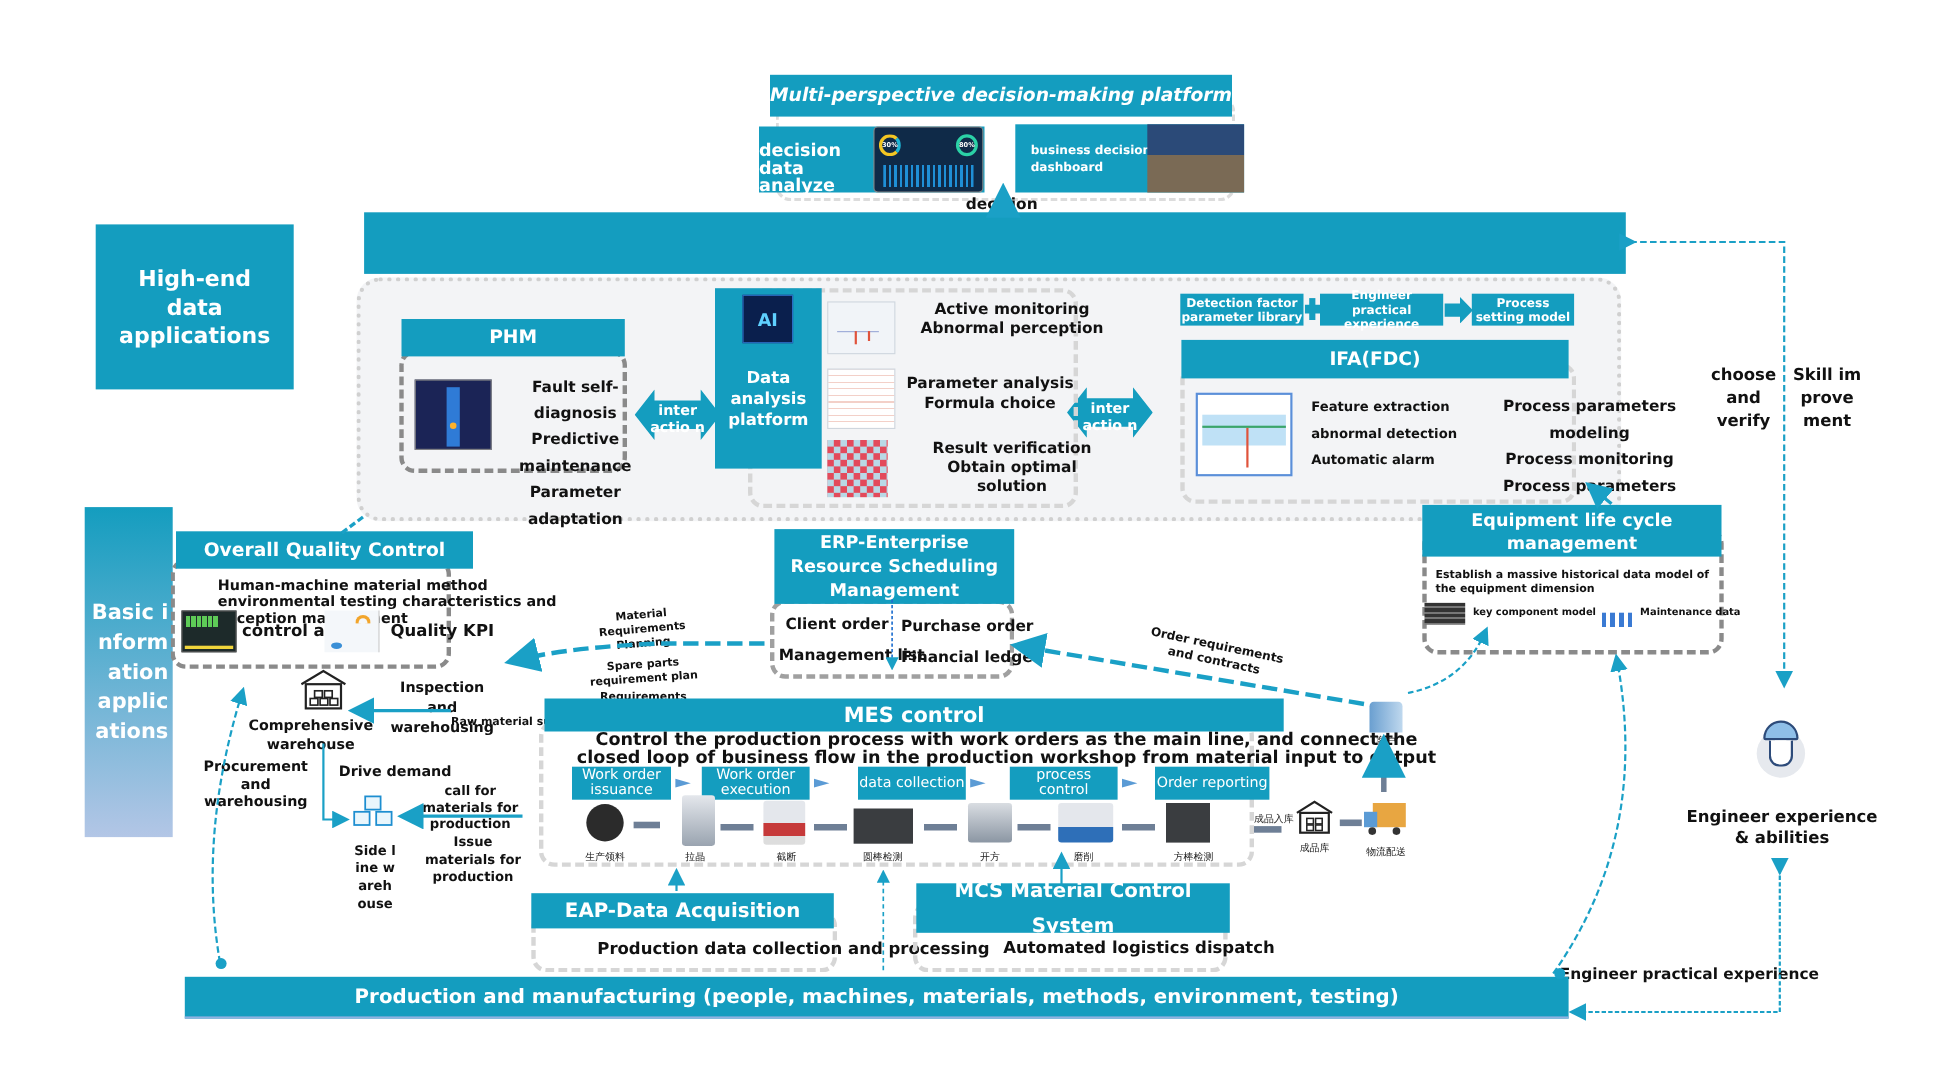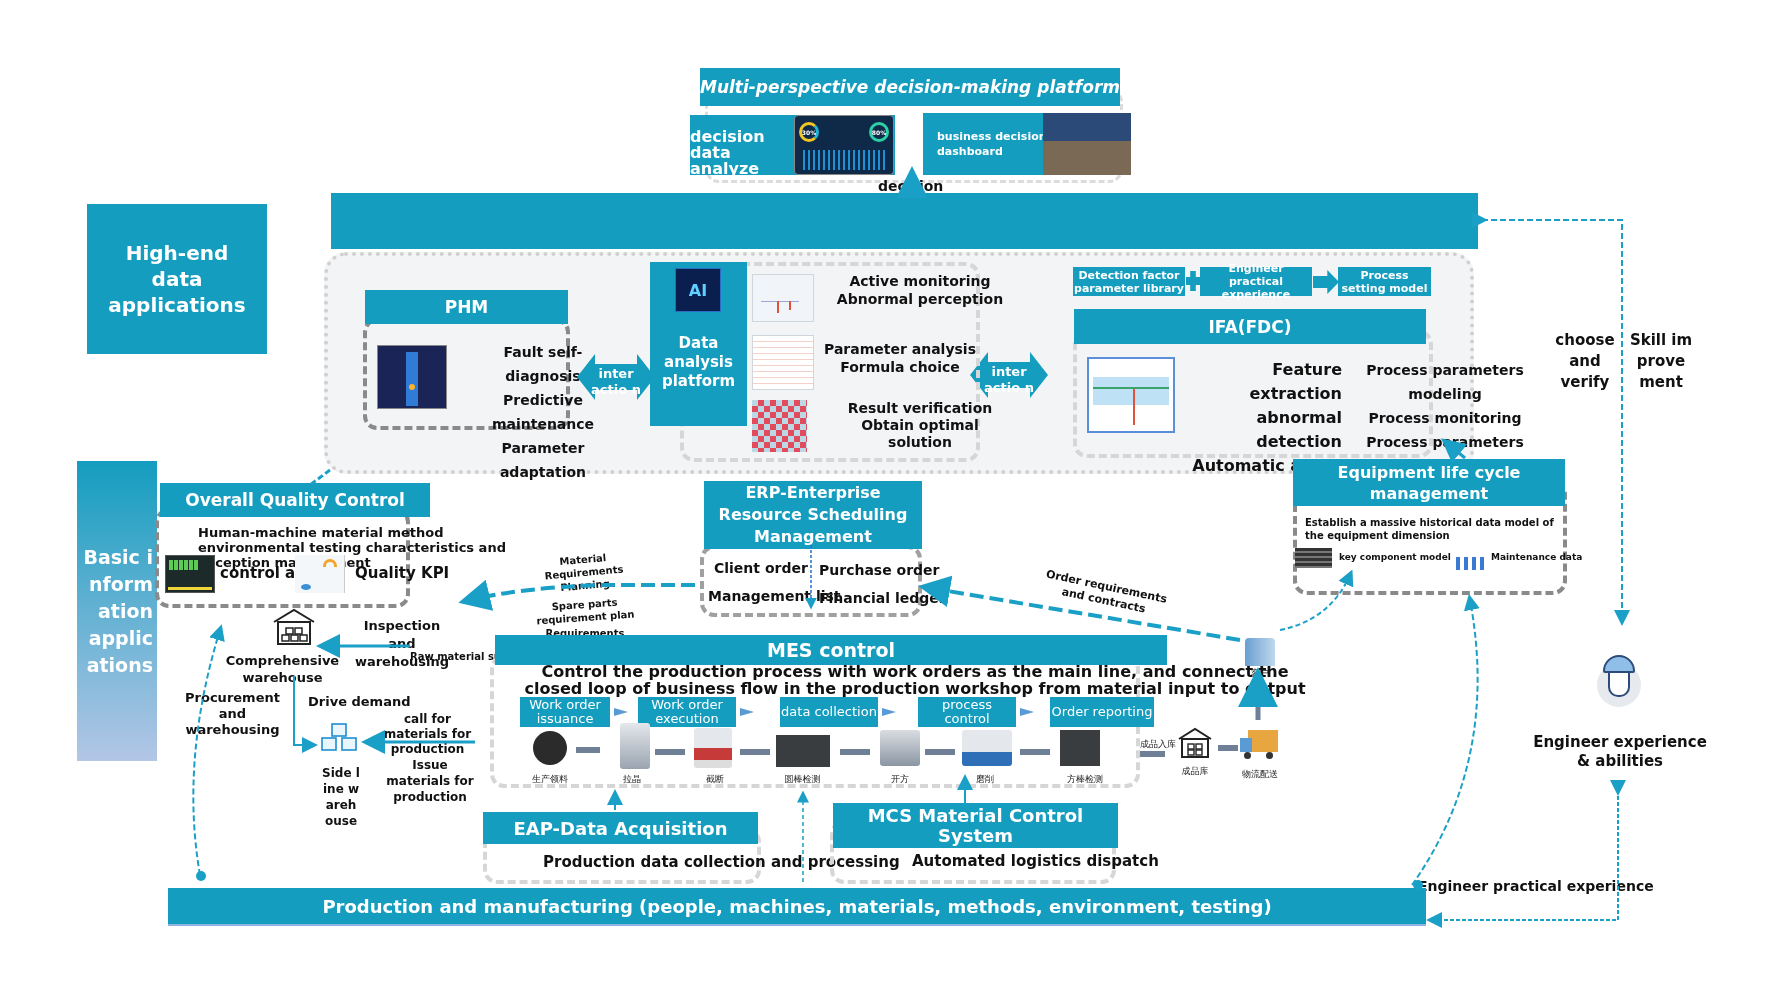--- a/index.html
+++ b/index.html
@@ -47,21 +47,21 @@
             background:linear-gradient(#149dbf,#b3c6e6);word-break:break-all;padding:0 4px;text-align:right;">Basic information applications</div>
 
 <div class="abs dotted-panel" style="left:324px;top:252px;width:1150px;height:222px;"></div>
 
 <div class="abs dashed-gray" style="left:363px;top:318px;width:207px;height:112px;"></div>
 <div class="abs blue center" style="left:365px;top:290px;width:203px;height:34px;font-size:17px;">PHM</div>
 <div class="abs thumb" style="left:377px;top:345px;width:70px;height:64px;background:#1b2456;">
   <div style="position:absolute;left:28px;top:6px;width:12px;height:54px;background:#2f7bd6;"></div>
   <div style="position:absolute;left:31px;top:38px;width:6px;height:6px;background:#ffb22a;border-radius:50%;"></div>
 </div>
-<div class="abs b" style="left:468px;top:340px;width:150px;font-size:14px;line-height:24px;text-align:center;">
+<div class="abs b" style="left:448px;top:340px;width:150px;font-size:14px;line-height:24px;text-align:center;">
   <div>Fault self-diagnosis</div>
   <div>Predictive</div>
   <div>maintenance</div>
   <div>Parameter</div>
   <div>adaptation</div>
 </div>
 
 <div class="abs" style="left:577px;top:354px;width:78px;height:46px;">
   <svg width="78" height="46">
       <polygon points="0,23 18,0 18,10 60,10 60,0 78,23 60,46 60,36 18,36 18,46" fill="#149dbf"></polygon>
@@ -106,21 +106,21 @@
 <div class="abs blue center" style="left:1200px;top:267px;width:112px;height:29px;font-size:11px;line-height:13px;">Engineer practical experience</div>
 <div class="abs" style="left:1313px;top:270px;width:26px;height:24px;background:#149dbf;clip-path:polygon(0 25%,55% 25%,55% 0,100% 50%,55% 100%,55% 75%,0 75%);"></div>
 <div class="abs blue center" style="left:1338px;top:267px;width:93px;height:29px;font-size:11px;line-height:13px;">Process setting model</div>
 <div class="abs dashed-light" style="left:1073px;top:330px;width:360px;height:128px;"></div>
 <div class="abs blue center" style="left:1074px;top:309px;width:352px;height:35px;font-size:17px;">IFA(FDC)</div>
 <div class="abs" style="left:1087px;top:357px;width:88px;height:76px;background:#fff;border:2px solid #5b8fd9;">
   <div style="position:absolute;left:4px;right:4px;top:18px;height:28px;background:#bfe1f6;"></div>
   <div style="position:absolute;left:4px;right:4px;top:28px;height:2px;background:#3aa56b;"></div>
   <div style="position:absolute;left:44px;top:30px;width:2px;height:36px;background:#e0533b;"></div>
 </div>
-<div class="abs b" style="left:1192px;top:358px;width:150px;font-size:16px;line-height:24px;text-align:right;">
+<div class="abs b" style="left:1192px;top:358px;width:150px;font-size:12px;line-height:24px;text-align:left;">
   <div>Feature extraction</div>
   <div>abnormal detection</div>
   <div>Automatic alarm</div>
 </div>
 <div class="abs b" style="left:1340px;top:358px;width:210px;font-size:14px;line-height:24px;text-align:center;">
   <div>Process parameters modeling</div>
   <div>Process monitoring</div>
   <div>Process parameters analysis</div>
 </div>
 
@@ -240,21 +240,21 @@
 <div class="abs cap" style="left:1060px;top:773px;width:50px;">方棒检测</div>
 <div class="abs cap" style="left:1138px;top:738px;width:40px;">成品入库</div>
 <div class="abs cap" style="left:1175px;top:765px;width:40px;">成品库</div>
 <div class="abs cap" style="left:1240px;top:768px;width:40px;">物流配送</div>
 <div class="abs cap" style="left:1245px;top:667px;width:30px;">客户</div>
 
 <div class="abs dashed-light" style="left:483px;top:828px;width:278px;height:56px;"></div>
 <div class="abs blue center" style="left:483px;top:812px;width:275px;height:32px;font-size:18px;">EAP-Data Acquisition</div>
 <div class="abs b" style="left:543px;top:853px;font-size:15px;">Production data collection and processing</div>
 <div class="abs dashed-light" style="left:830px;top:820px;width:286px;height:64px;"></div>
-<div class="abs blue center" style="left:833px;top:803px;width:285px;height:45px;font-size:18px;line-height:20px;">MCS Material Control System</div>
+<div class="abs blue center" style="left:833px;top:803px;width:285px;height:45px;font-size:18px;line-height:32px;">MCS Material Control System</div>
 <div class="abs b" style="left:912px;top:852px;font-size:15px;">Automated logistics dispatch</div>
 
 <div class="abs blue center" style="left:168px;top:888px;width:1258px;height:38px;font-size:18px;border-bottom:2px solid #8fb2e0;text-align:right;">Production and manufacturing (people, machines, materials, methods, environment, testing)</div>
 
 <svg class="overlay" width="1769" height="984">
   <defs>
     <marker id="ah" markerWidth="8" markerHeight="8" refX="5" refY="4" orient="auto">
         <path d="M0,0 L8,4 L0,8 z" fill="#1aa0c6"></path>
       </marker>
   </defs>

